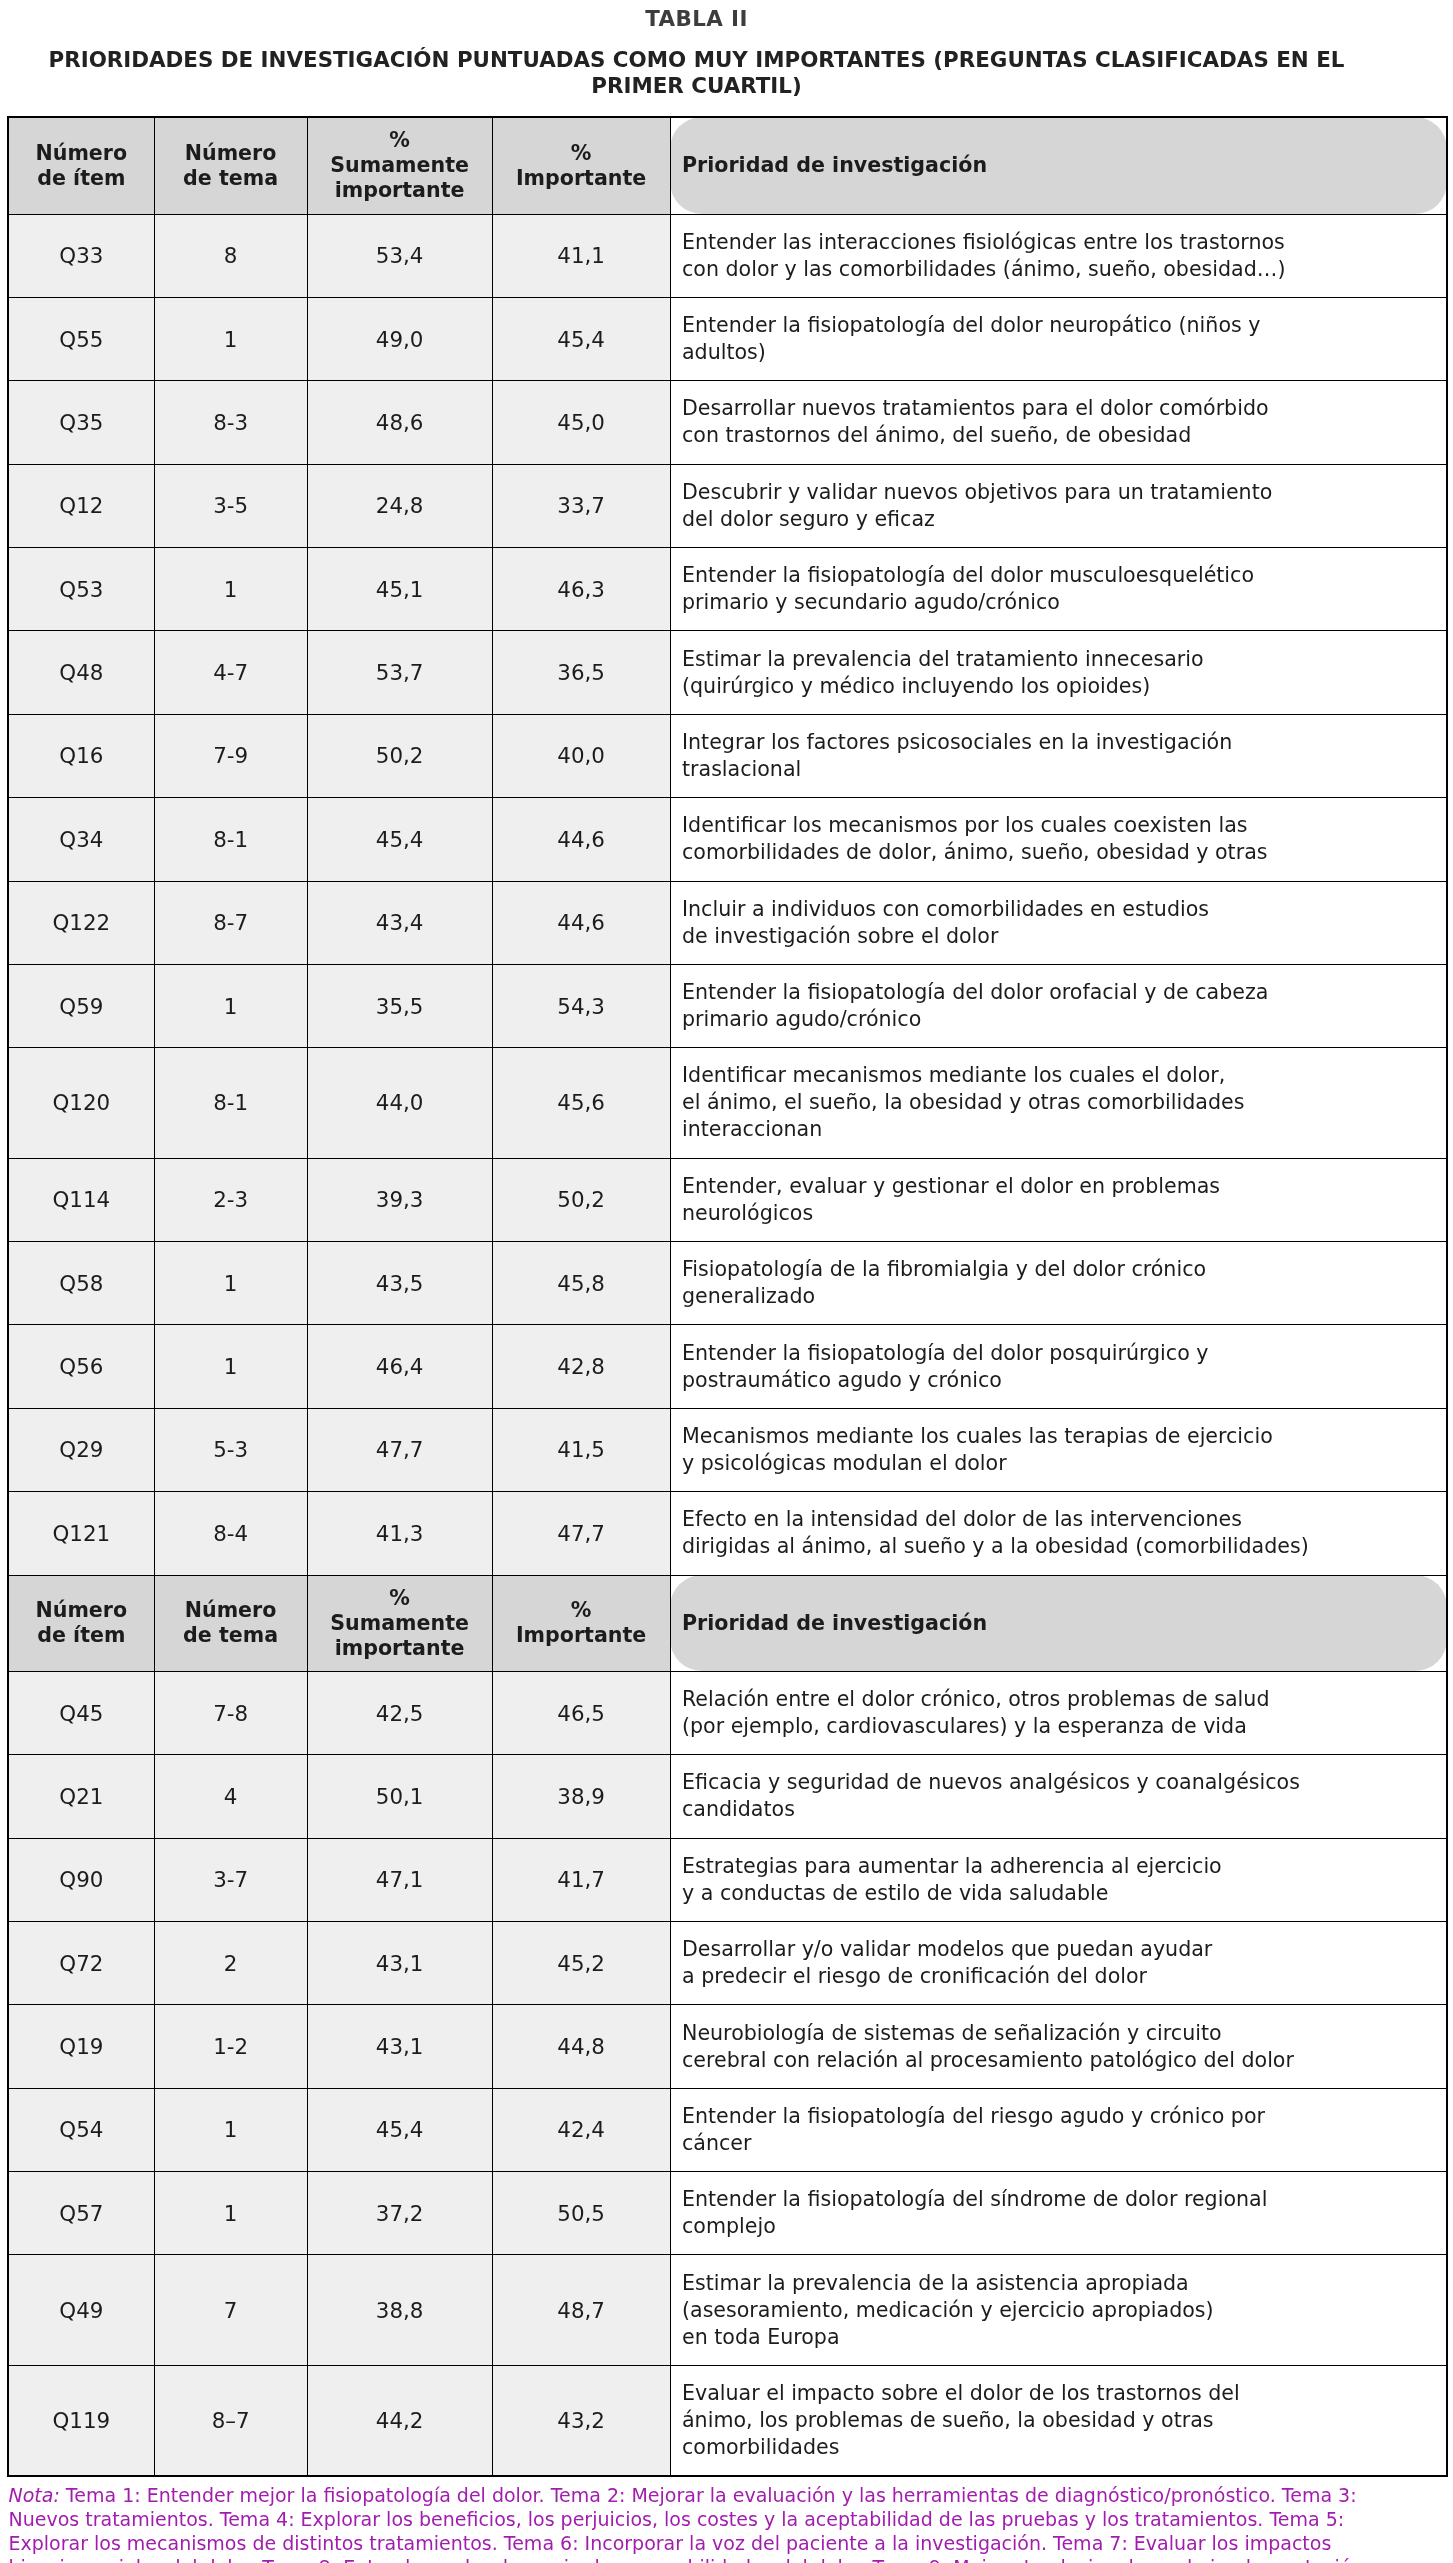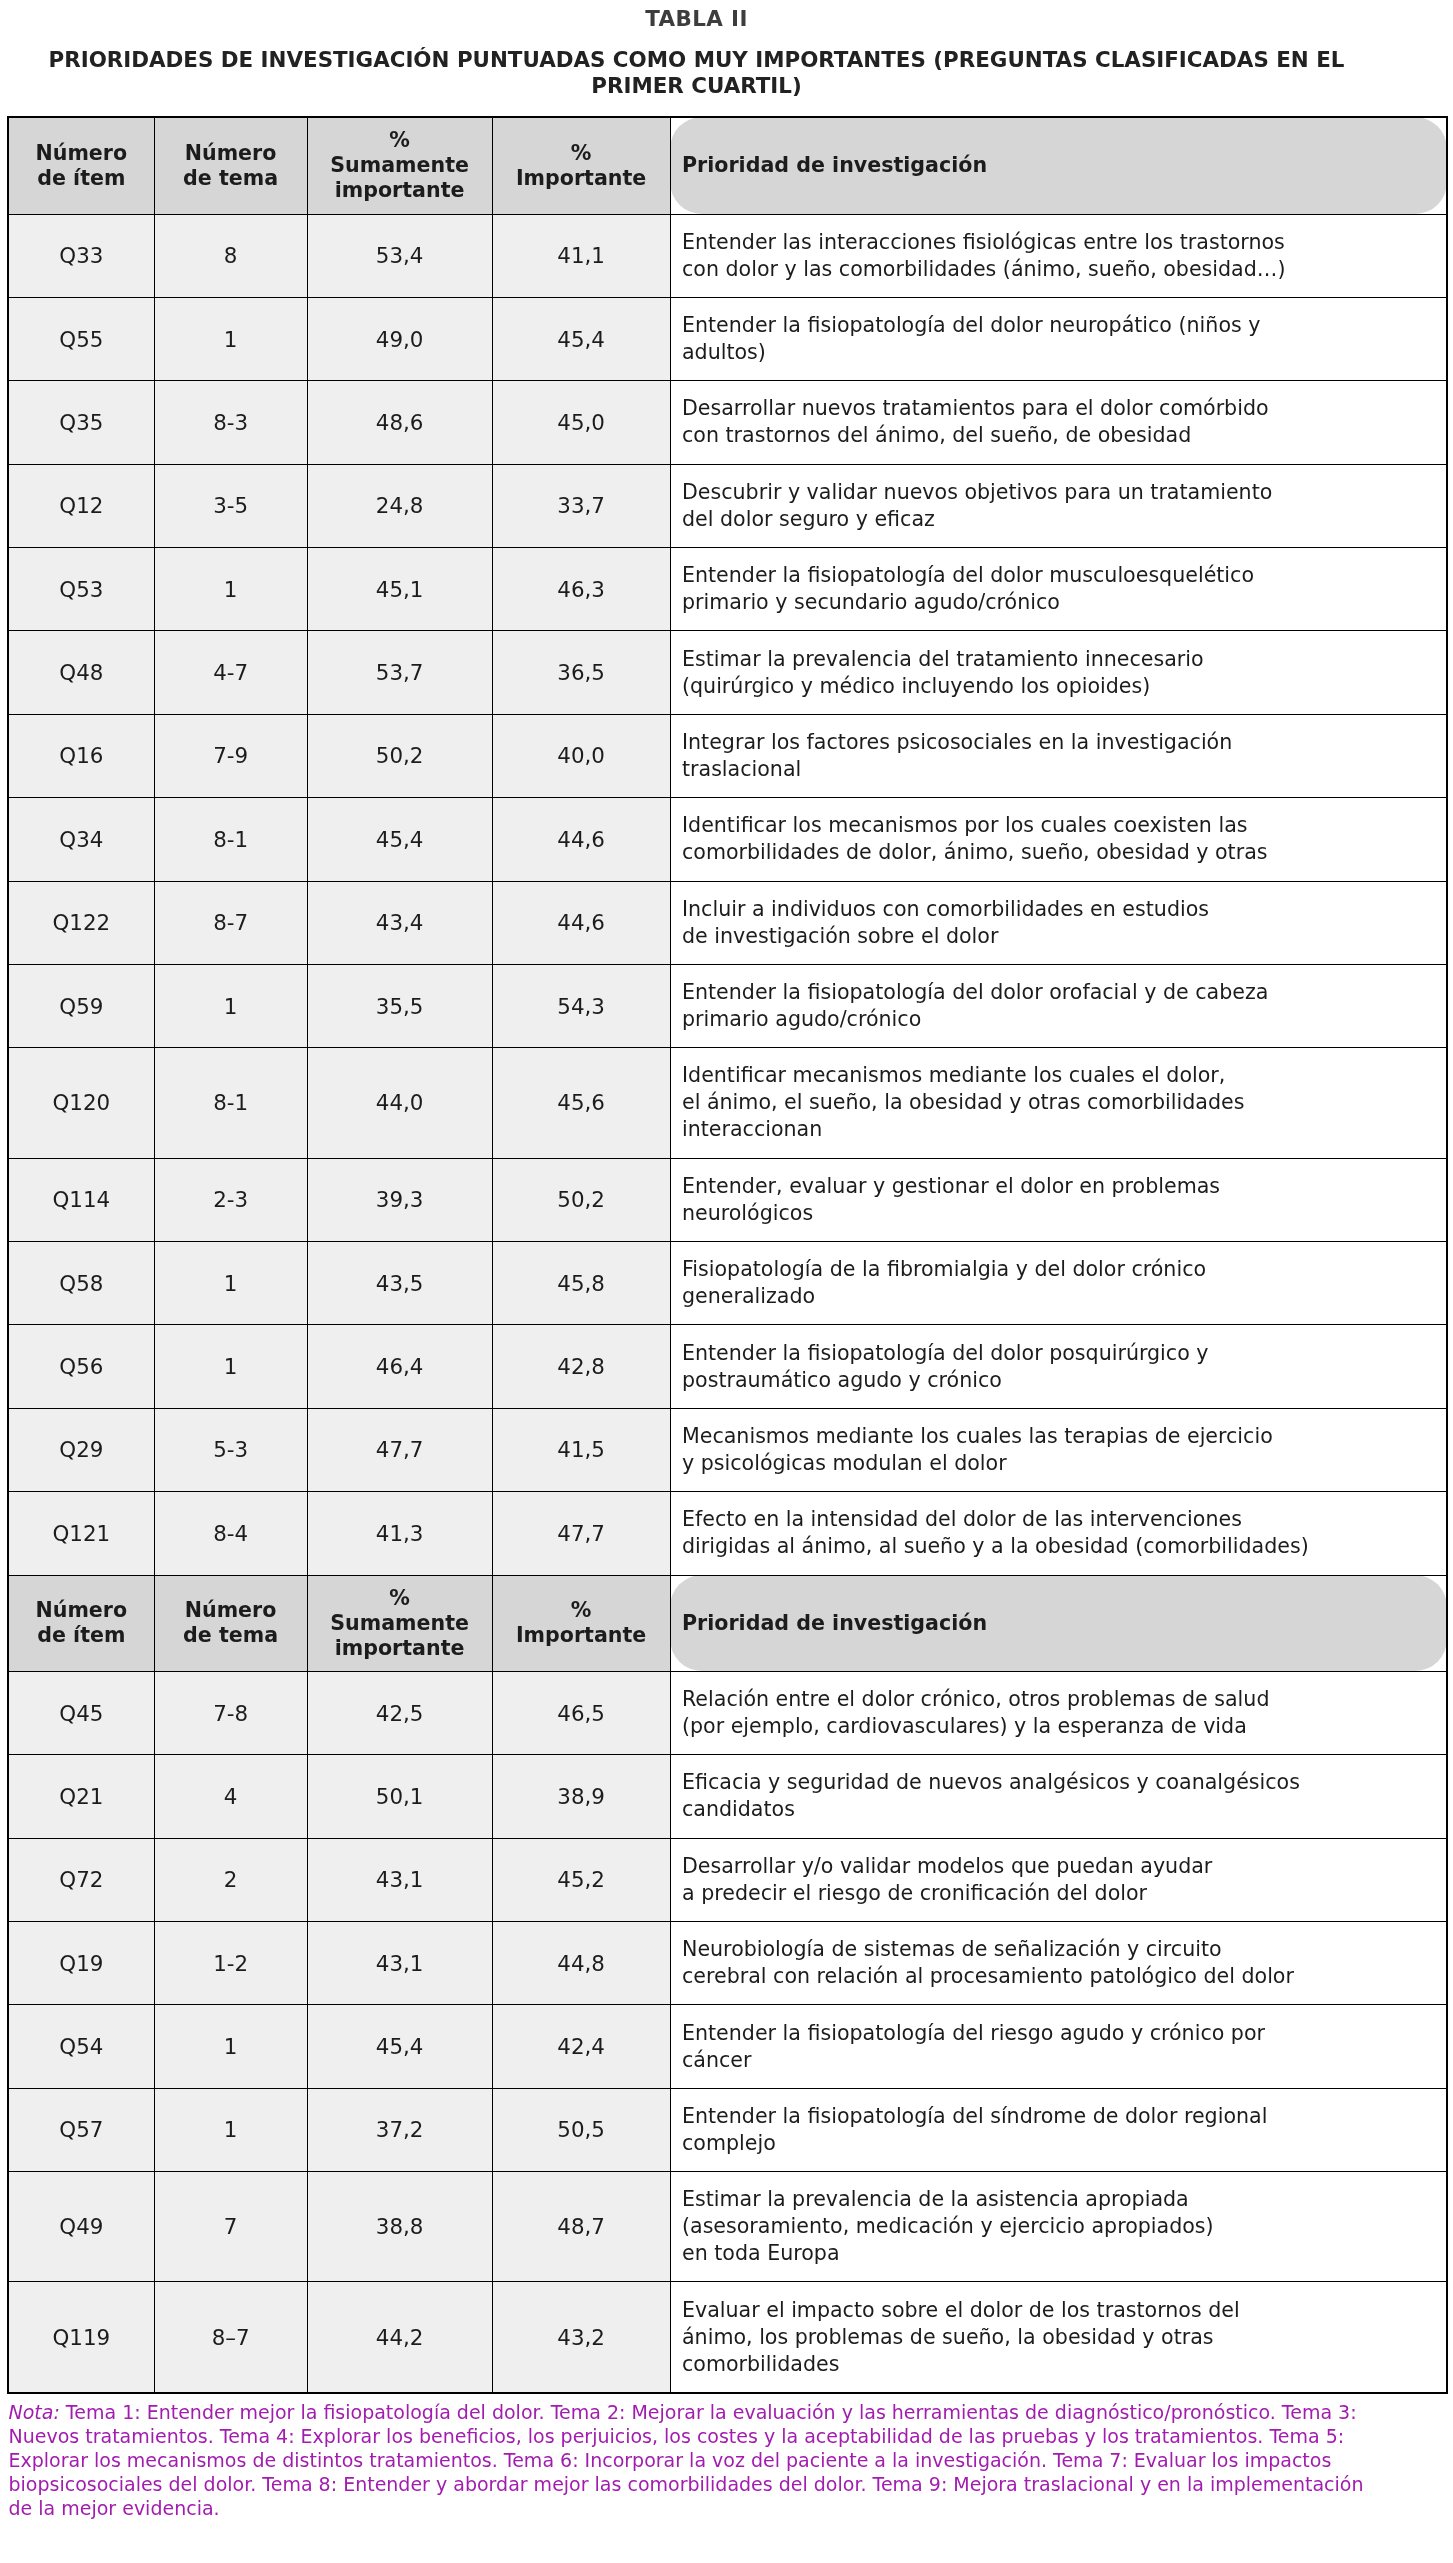--- a/index.html
+++ b/index.html
@@ -266,20 +266,28 @@
         </tr>
         <tr>
           <td class="num">Q21</td>
           <td class="num">4</td>
           <td class="num">50,1</td>
           <td class="num">38,9</td>
           <td class="desc">Eficacia y seguridad de nuevos analgésicos y coanalgésicos
 candidatos</td>
         </tr>
         <tr>
+          <td class="num">Q90</td>
+          <td class="num">3-7</td>
+          <td class="num">47,1</td>
+          <td class="num">41,7</td>
+          <td class="desc">Estrategias para aumentar la adherencia al ejercicio
+y a conductas de estilo de vida saludable</td>
+        </tr>
+        <tr>
           <td class="num">Q72</td>
           <td class="num">2</td>
           <td class="num">43,1</td>
           <td class="num">45,2</td>
           <td class="desc">Desarrollar y/o validar modelos que puedan ayudar
 a predecir el riesgo de cronificación del dolor</td>
         </tr>
         <tr>
           <td class="num">Q19</td>
           <td class="num">1-2</td>

